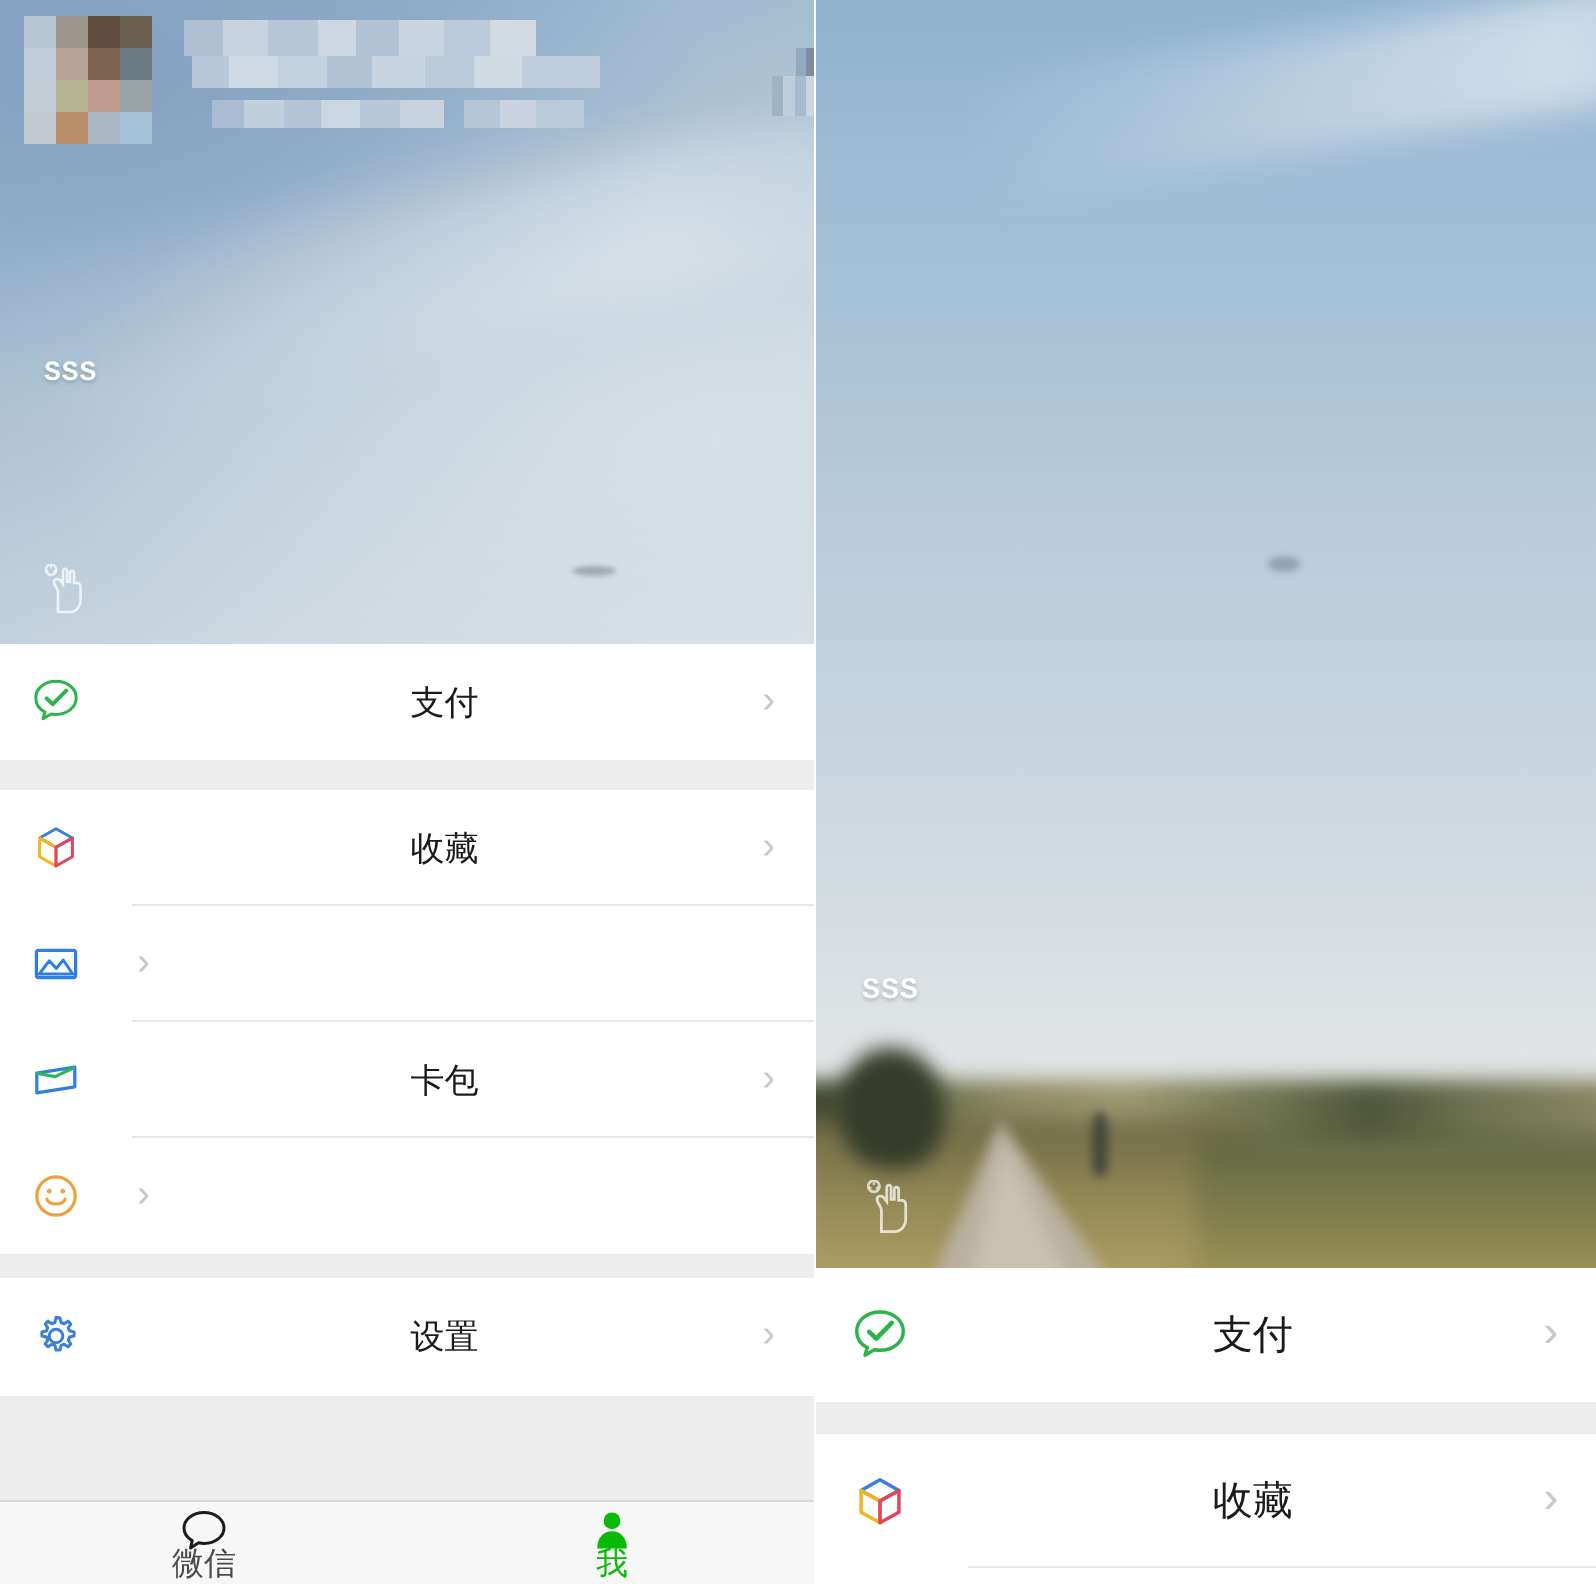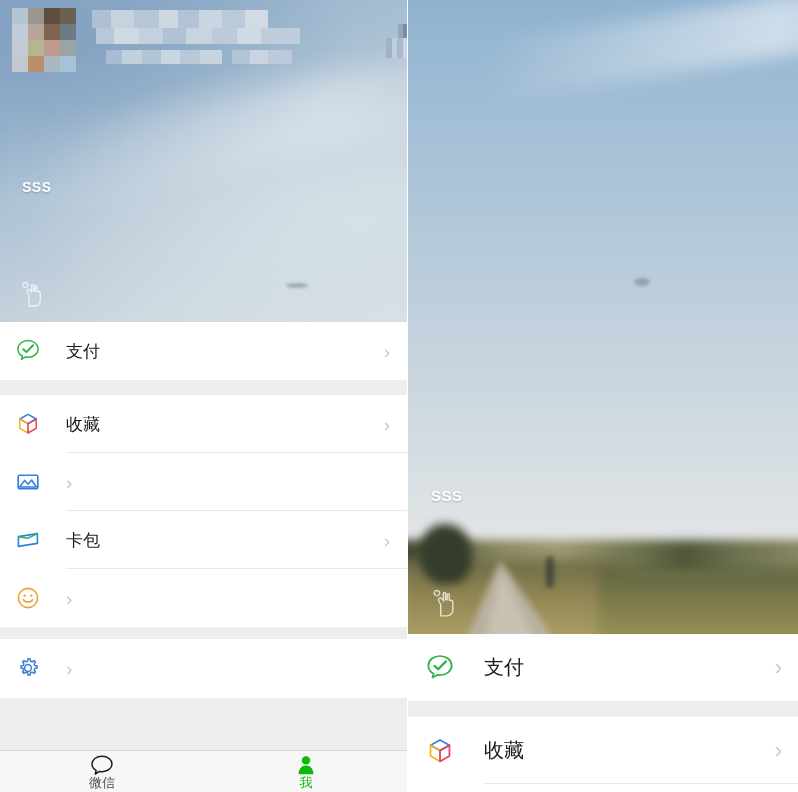--- a/index.html
+++ b/index.html
@@ -1,21 +1,21 @@
 <!DOCTYPE html>
 <html><head>
 <meta charset="utf-8">
 <style>
   html,body{margin:0;padding:0;}
   body{
     width:798px;height:792px;overflow:hidden;
     font-family:"Liberation Sans","DejaVu Sans",sans-serif;
     background:#ffffff;
   }
-  .screen{position:relative;width:798px;height:792px;overflow:hidden;}
+  .screen{position:relative;width:798px;height:792px;overflow:hidden;font-family:Liberation Mono, monospace;}
 
   
   .panel-left{
     position:absolute;left:0;top:0;width:408px;height:792px;
     overflow:hidden;background:#fff;
   }
   
   .hero-left{
     position:absolute;left:0;top:0;width:408px;height:322px;
     background:
@@ -110,21 +110,21 @@
   }
 
   
   .sss{
     position:absolute;color:#ffffff;font-weight:700;letter-spacing:.5px;
     text-shadow:0 1px 2px rgba(0,0,0,.22);
   }
   .hand-ico{position:absolute;opacity:.82;}
 
   
-  .list{background:#7f1d1d;}
+  .list{background:#7f1d1d;text-align:center;}
   .gap{background:#ededed;}
   .row{
     position:relative;display:flex;align-items:center;
     background:#ffffff;box-sizing:border-box;
   }
   .row .ico{
     flex:0 0 auto;display:flex;align-items:center;justify-content:center;
   }
   .row .lab{
     flex:1 1 auto;color:#1a1a1a;white-space:nowrap;
@@ -163,21 +163,21 @@
   .tabbar{
     position:absolute;left:0;bottom:0;width:408px;height:41px;
     background:#f7f7f7;border-top:1px solid #d9d9d9;
     display:flex;align-items:flex-start;
   }
   .tab{
     flex:1 1 0;display:flex;flex-direction:column;align-items:center;
     position:relative;padding-top:2px;
   }
   .tab .tico{height:23px;display:flex;align-items:center;justify-content:center;position:relative;}
-  .tab .tlab{font-size:13px;color:#4b4b4b;margin-top:1px;line-height:12px;}
+  .tab .tlab{font-size:16px;color:#4b4b4b;margin-top:1px;line-height:12px;}
   .tab.active .tlab{color:#09bb07;}
   .dot{
     position:absolute;right:-3px;top:-1px;width:9px;height:9px;
     border-radius:50%;background:#f74c31;
   }
   .bottom-gap{
     position:absolute;left:0;top:698px;width:408px;height:52px;background:#ededed;
   }
 </style>
 </head>
@@ -294,20 +294,21 @@
     <div class="gap" style="position:absolute;left:0;top:627px;width:408px;height:12px;"></div>
 
     <div class="list" style="position:absolute;left:0;top:639px;width:408px;">
       <div class="row">
         <span class="ico">
           <svg width="26" height="26" viewBox="0 0 26 26">
             <path d="M13 3.6 l2 .35 .55 2.3 1.5 .62 1.95-1.3 1.42 1.42 -1.3 1.95 .62 1.5 2.3 .55 0 2 -2.3 .55 -.62 1.5 1.3 1.95 -1.42 1.42 -1.95-1.3 -1.5 .62 -.55 2.3 -2 0 -.55-2.3 -1.5-.62 -1.95 1.3 -1.42-1.42 1.3-1.95 -.62-1.5 -2.3-.55 0-2 2.3-.55 .62-1.5 -1.3-1.95 1.42-1.42 1.95 1.3 1.5-.62 .55-2.3 z" fill="none" stroke="#3a7fd0" stroke-width="1.5" stroke-linejoin="round"></path>
             <circle cx="13" cy="13" r="3.4" fill="none" stroke="#3a7fd0" stroke-width="1.5"></circle>
           </svg>
         </span>
+        <span class="lab">设置</span>
         <span class="chev">›</span>
       </div>
     </div>
 
     <div class="bottom-gap"></div>
 
     <div class="tabbar">
       <div class="tab">
         <span class="tico">
           <svg width="24" height="22" viewBox="0 0 24 22">

